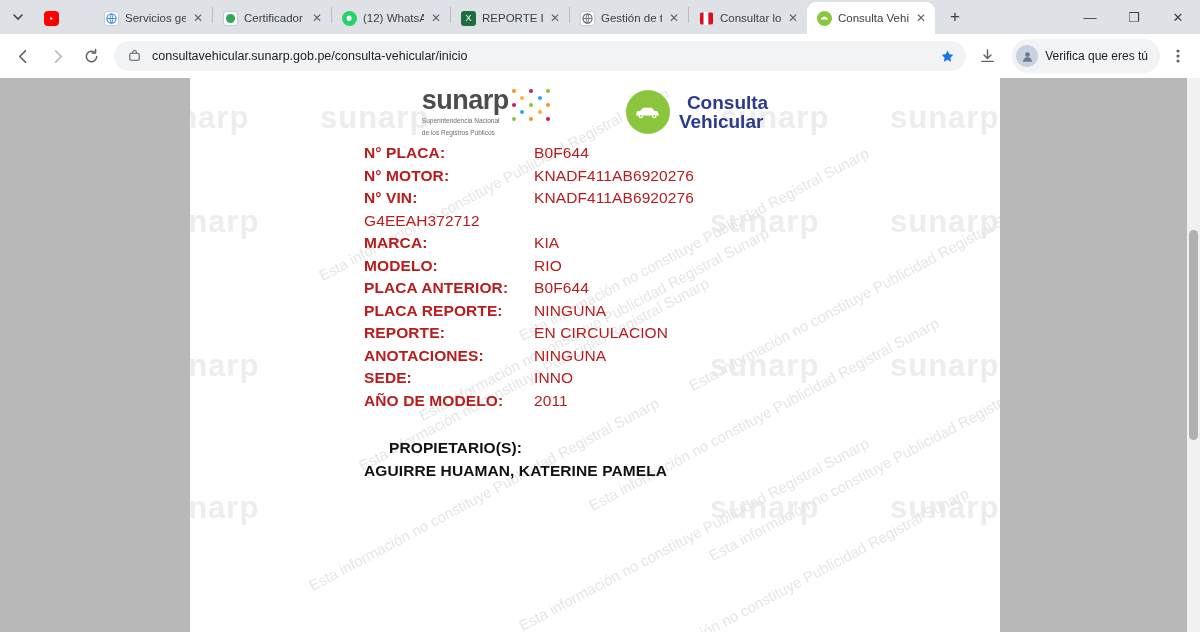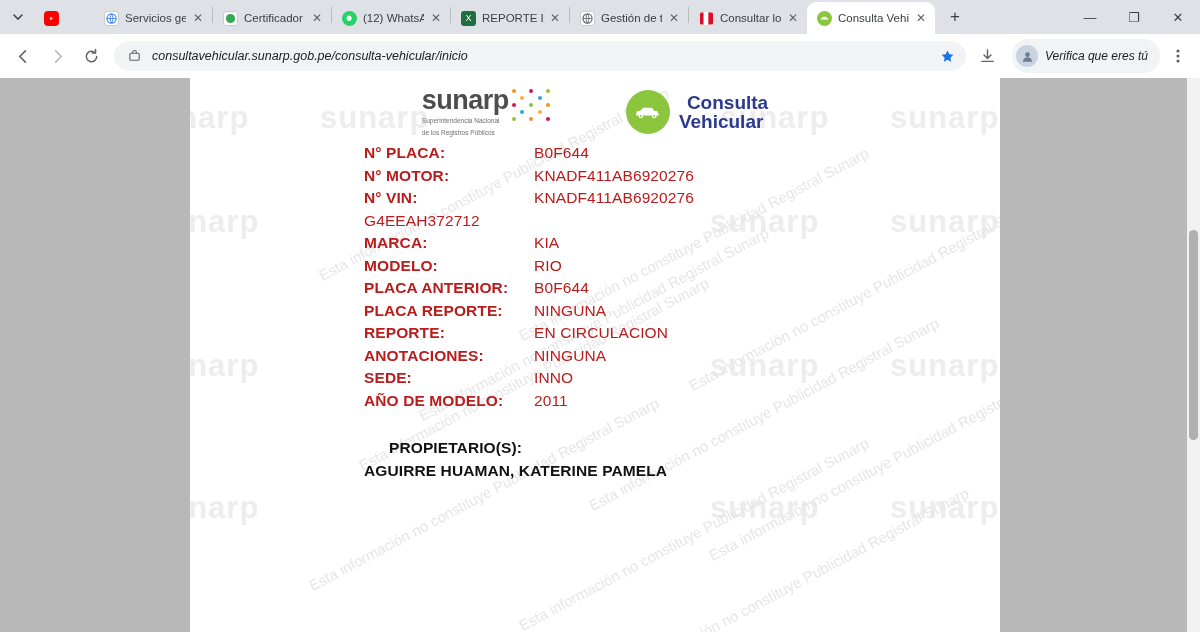--- a/index.html
+++ b/index.html
@@ -112,21 +112,20 @@
   }
 
   
   .toolbar {
     height: 44px;
     background: #ffffff;
     display: flex;
     align-items: center;
     padding: 11px 8px;
     flex: none;
-    font-style: italic;
   }
   .navbtn {
     width: 30px; height: 30px;
     margin-right: 4px;
     display: flex; align-items: center; justify-content: center;
     color: #5f6368;
     border-radius: 50%;
     flex: none;
   }
   .navbtn.reload { margin-right: 8px; }

